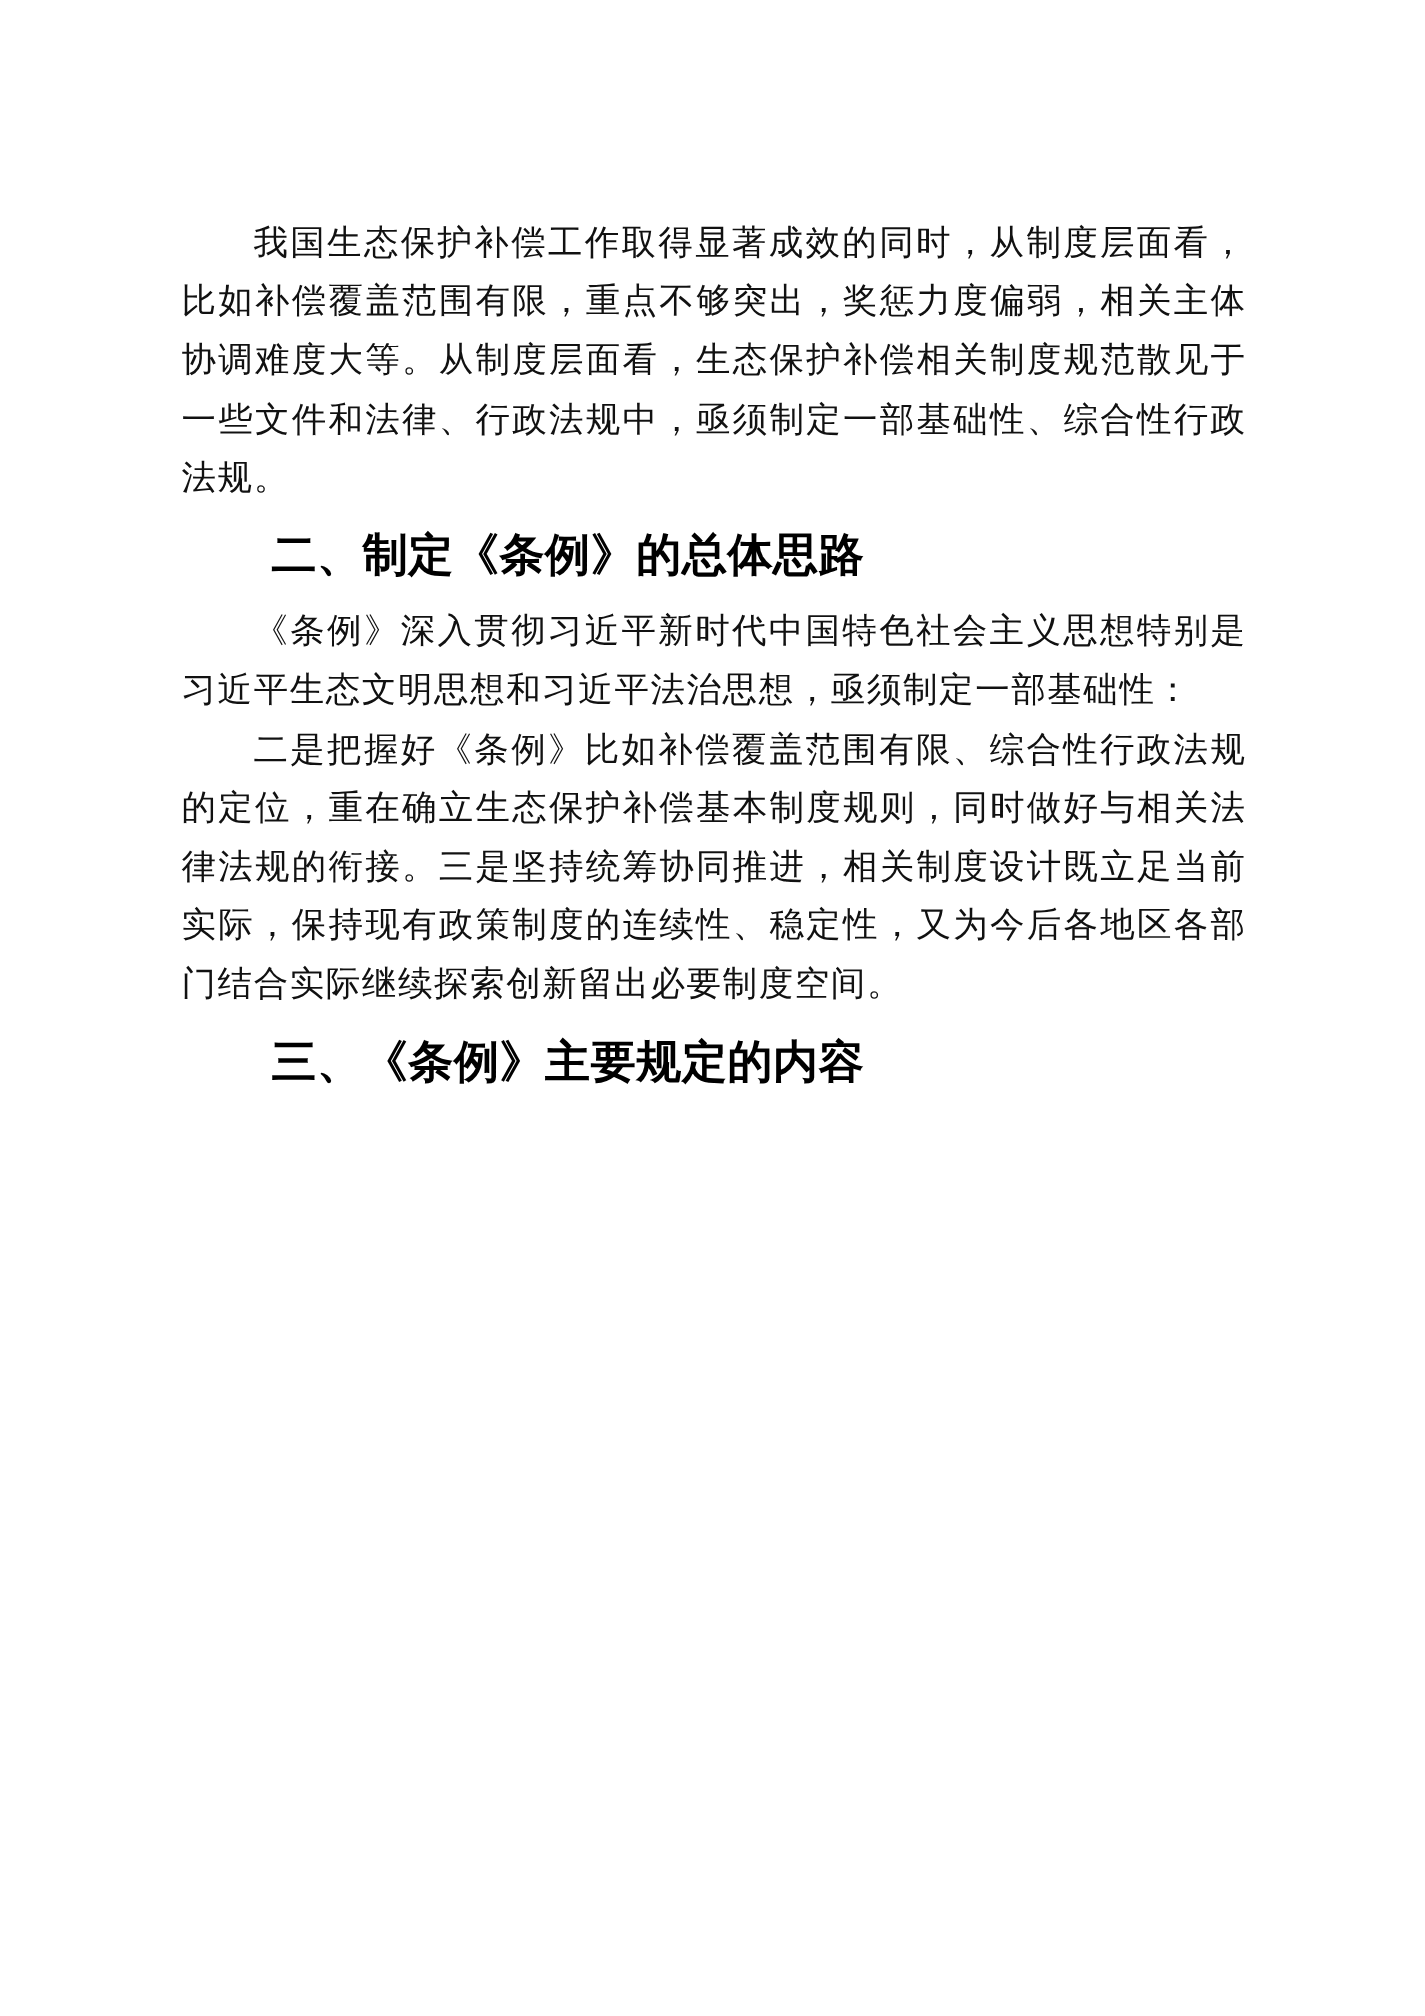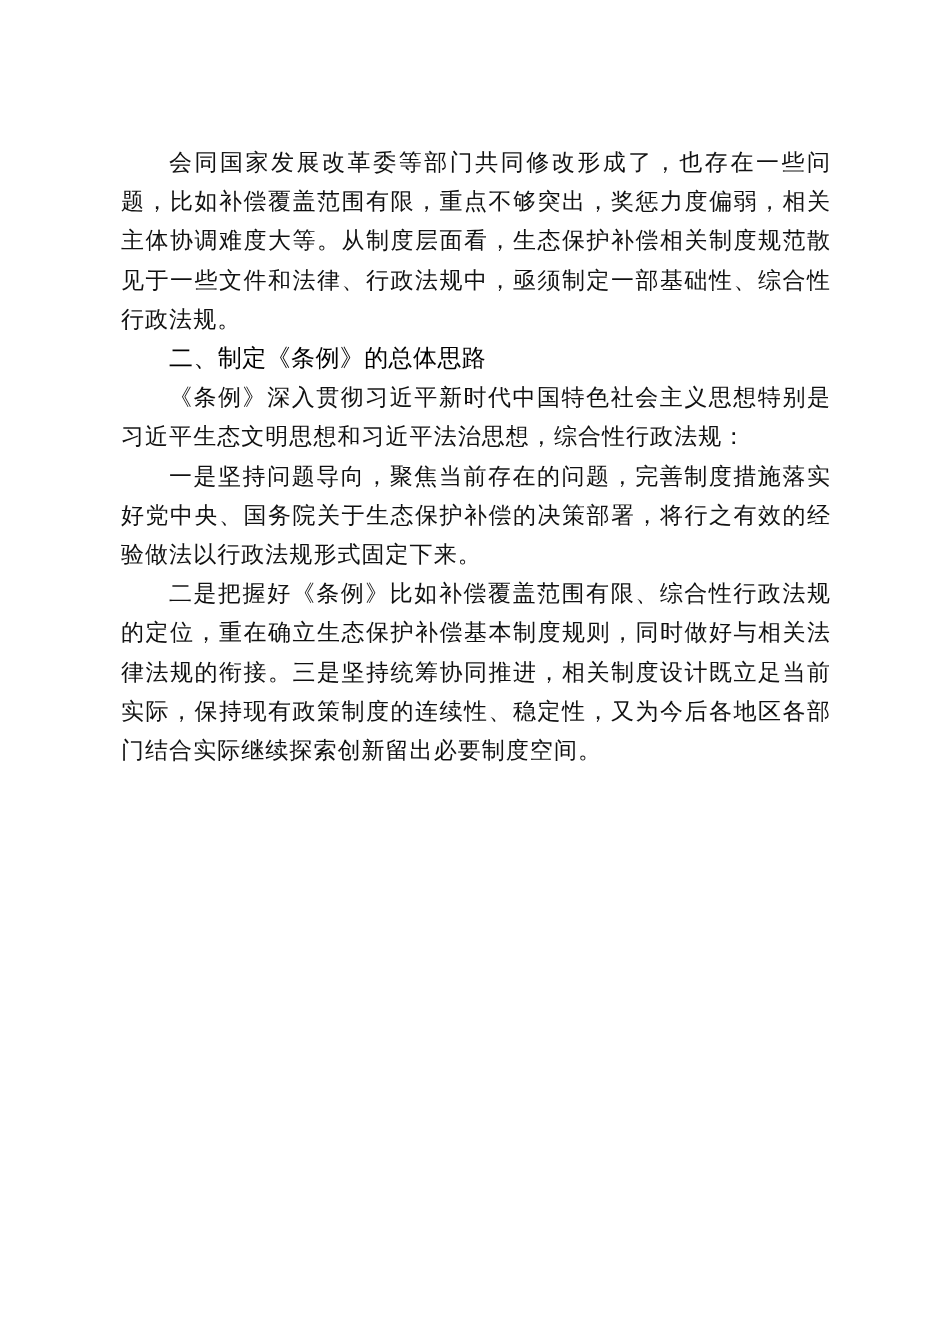--- a/index.html
+++ b/index.html
@@ -24,32 +24,32 @@
       margin: 0;
       font-family: "DejaVu Serif", "Liberation Serif", serif;
       font-size: 23px;
       line-height: 39.2px;
       letter-spacing: 1.05px;
       text-align: justify;
       text-justify: inter-character;
       text-indent: 48px;
     }
     .heading {
-      margin: 0;
+      margin: 12px;
       font-family: "DejaVu Sans", "Liberation Sans", sans-serif;
-      font-weight: normal;
-      font-size: 24px;
+      font-weight: bold;
+      font-size: 30px;
       line-height: 39.2px;
       letter-spacing: 0.4px;
       text-indent: 48px;
       color: #000000;
     }
   </style>
 </head>
 <body>
 
 <div class="page">
-  <p class="para">会同国家发展改革委等部门共同修改形成了，也存在一些问题，比如补偿覆盖范围有限，重点不够突出，奖惩力度偏弱，相关主体协调难度大等。从制度层面看，生态保护补偿相关制度规范散见于一些文件和法律、行政法规中，亟须制定一部基础性、综合性行政法规。</p>
+  <p class="para">我国生态保护补偿工作取得显著成效的同时，从制度层面看，比如补偿覆盖范围有限，重点不够突出，奖惩力度偏弱，相关主体协调难度大等。从制度层面看，生态保护补偿相关制度规范散见于一些文件和法律、行政法规中，亟须制定一部基础性、综合性行政法规。</p>
   <p class="heading">二、制定《条例》的总体思路</p>
-  <p class="para">《条例》深入贯彻习近平新时代中国特色社会主义思想特别是习近平生态文明思想和习近平法治思想，综合性行政法规：</p>
-  <p class="para">一是坚持问题导向，聚焦当前存在的问题，完善制度措施落实好党中央、国务院关于生态保护补偿的决策部署，将行之有效的经验做法以行政法规形式固定下来。</p>
+  <p class="para">《条例》深入贯彻习近平新时代中国特色社会主义思想特别是习近平生态文明思想和习近平法治思想，亟须制定一部基础性：</p>
   <p class="para">二是把握好《条例》比如补偿覆盖范围有限、综合性行政法规的定位，重在确立生态保护补偿基本制度规则，同时做好与相关法律法规的衔接。三是坚持统筹协同推进，相关制度设计既立足当前实际，保持现有政策制度的连续性、稳定性，又为今后各地区各部门结合实际继续探索创新留出必要制度空间。</p>
+  <p class="heading">三、《条例》主要规定的内容</p>
 </div>
 
 </body></html>

